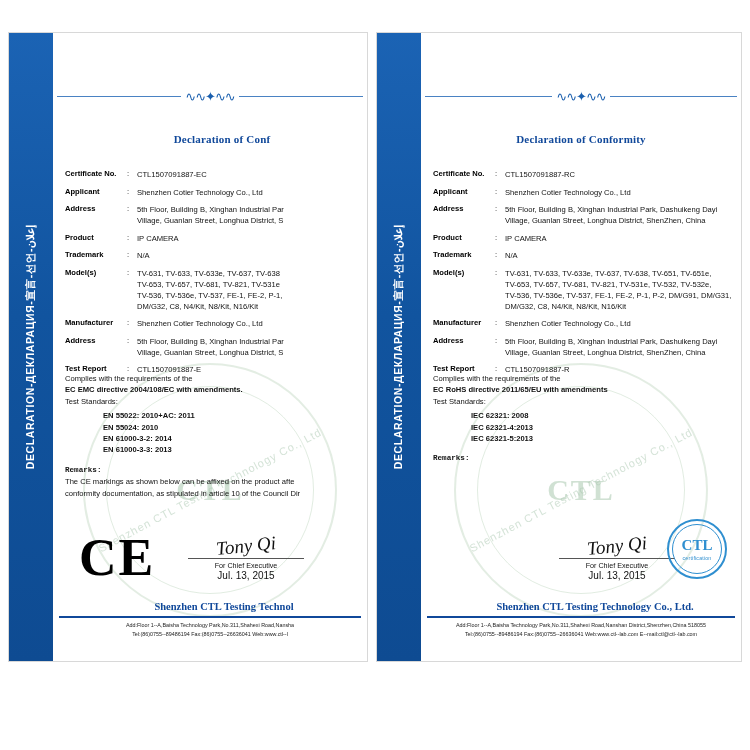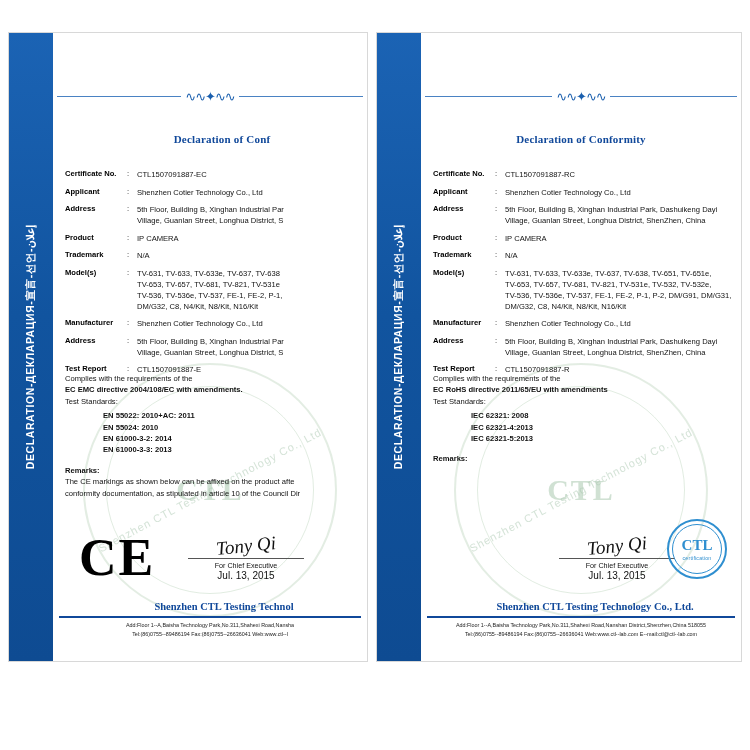--- a/index.html
+++ b/index.html
@@ -97,21 +97,21 @@
 
   
   .compl{
     position:absolute;left:12px;right:8px;top:340px;
     font-size:7.6px;color:#111;line-height:1.5;
   }
   .compl .b{font-weight:bold;}
   .stdlist{margin:3px 0 0 38px;}
   .stdlist div{font-weight:bold;white-space:nowrap;}
   .remarks{margin-top:9px;}
-  .remarks .rl{font-weight:bold;}
+  .remarks .rl{font-weight:bold;font-family:Liberation Mono, monospace;}
 
   
   .markrow{position:absolute;left:0;right:0;bottom:74px;height:76px;}
   .ce{
     position:absolute;left:26px;bottom:0;
     font-family:"Liberation Serif", serif;
     font-size:52px;font-weight:bold;letter-spacing:2px;color:#000;
   }
   .rohs{
     position:absolute;left:18px;bottom:8px;

